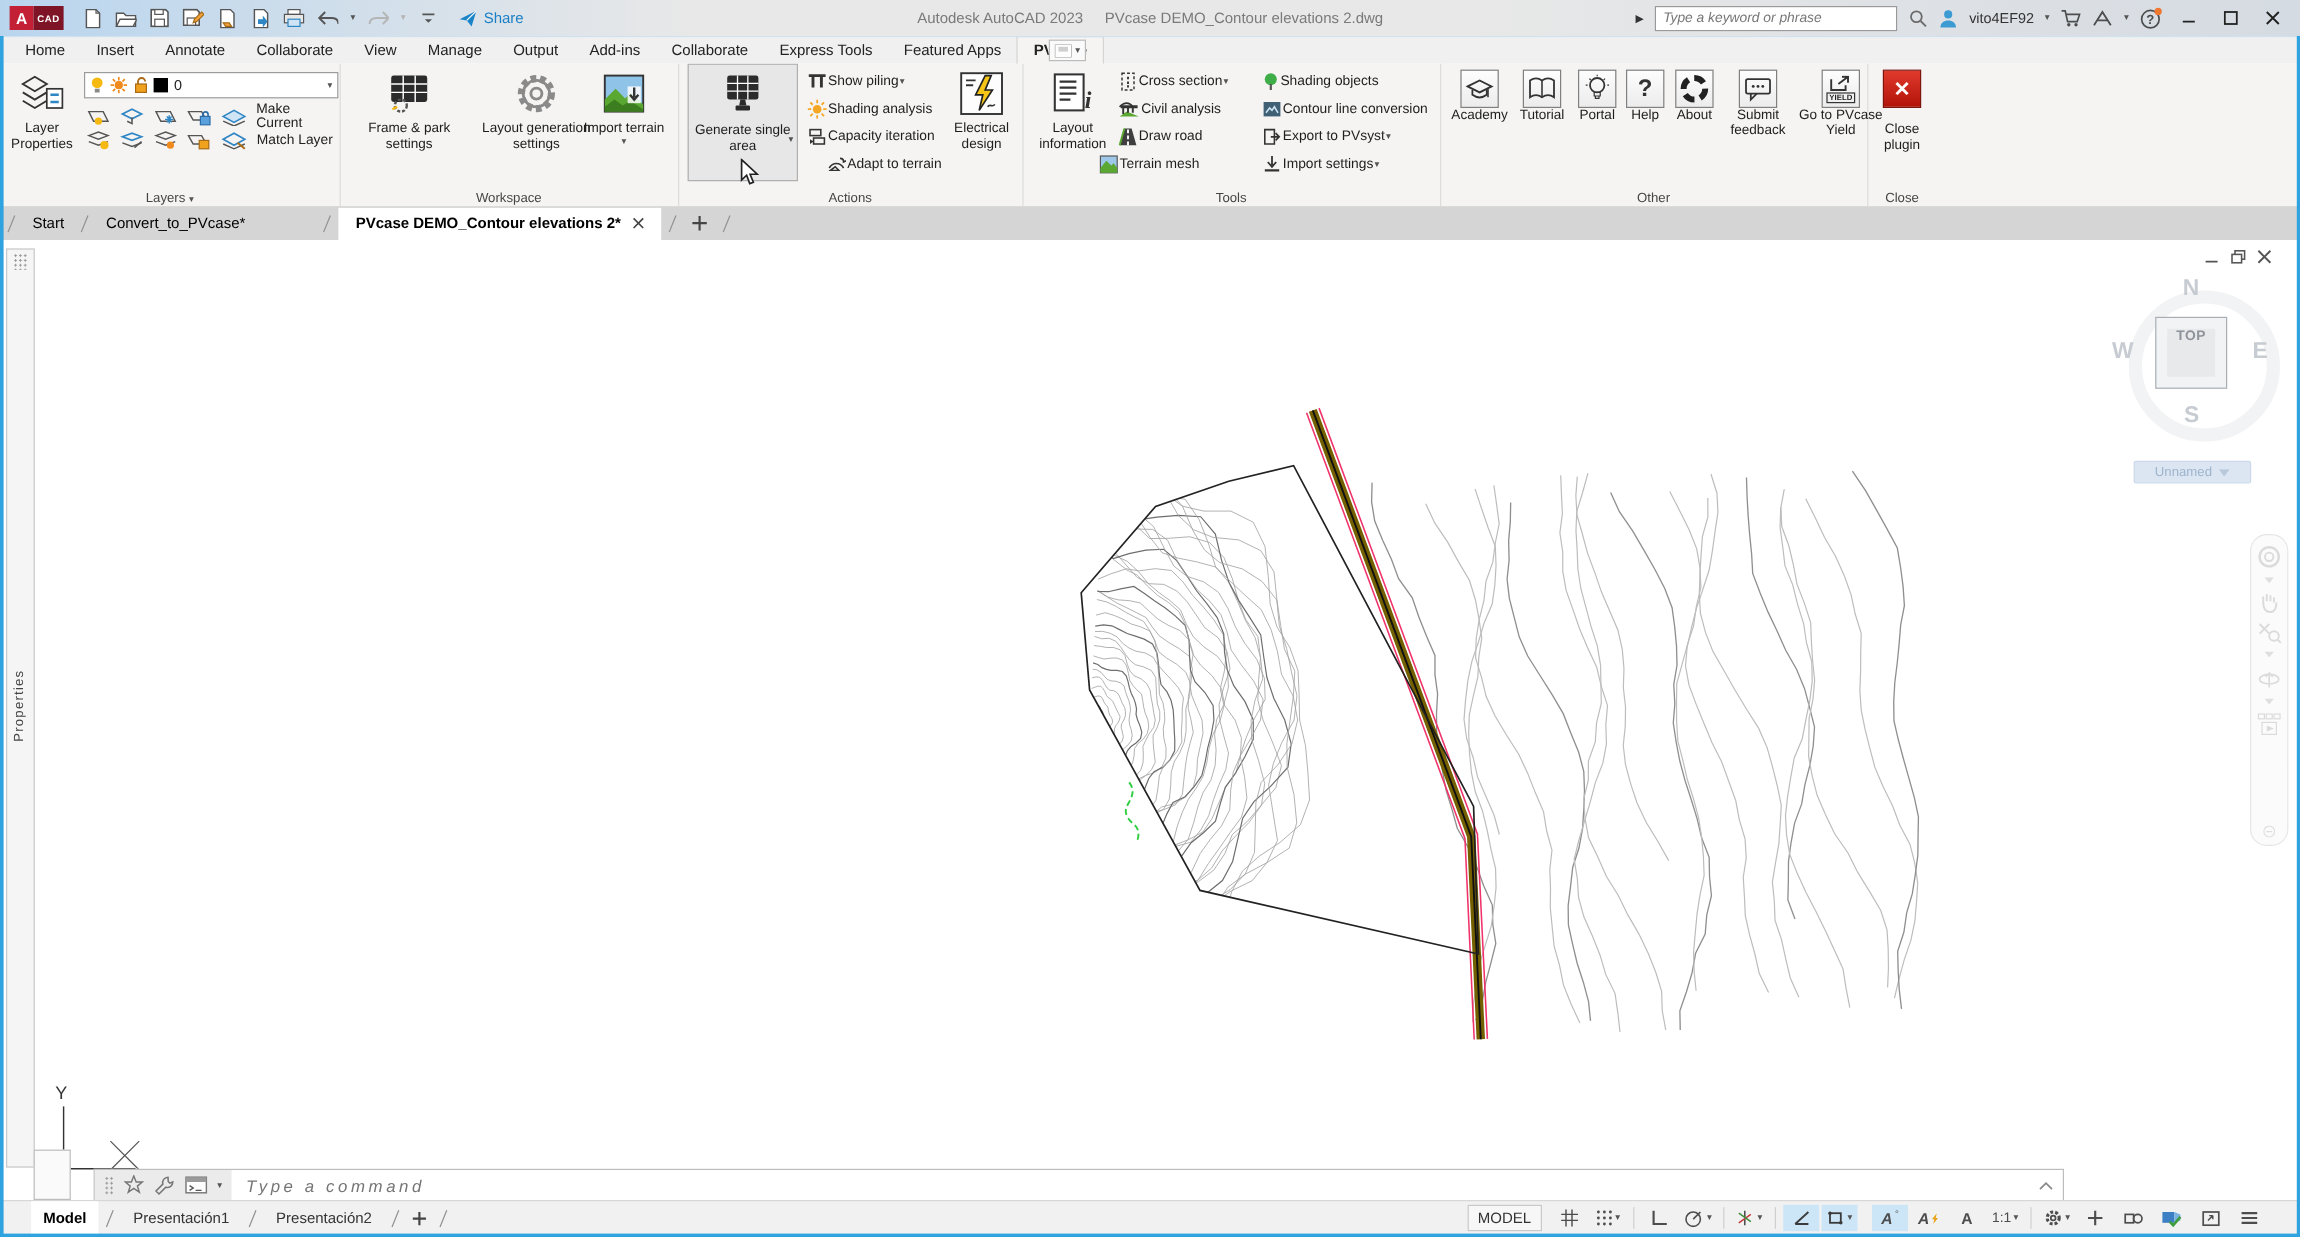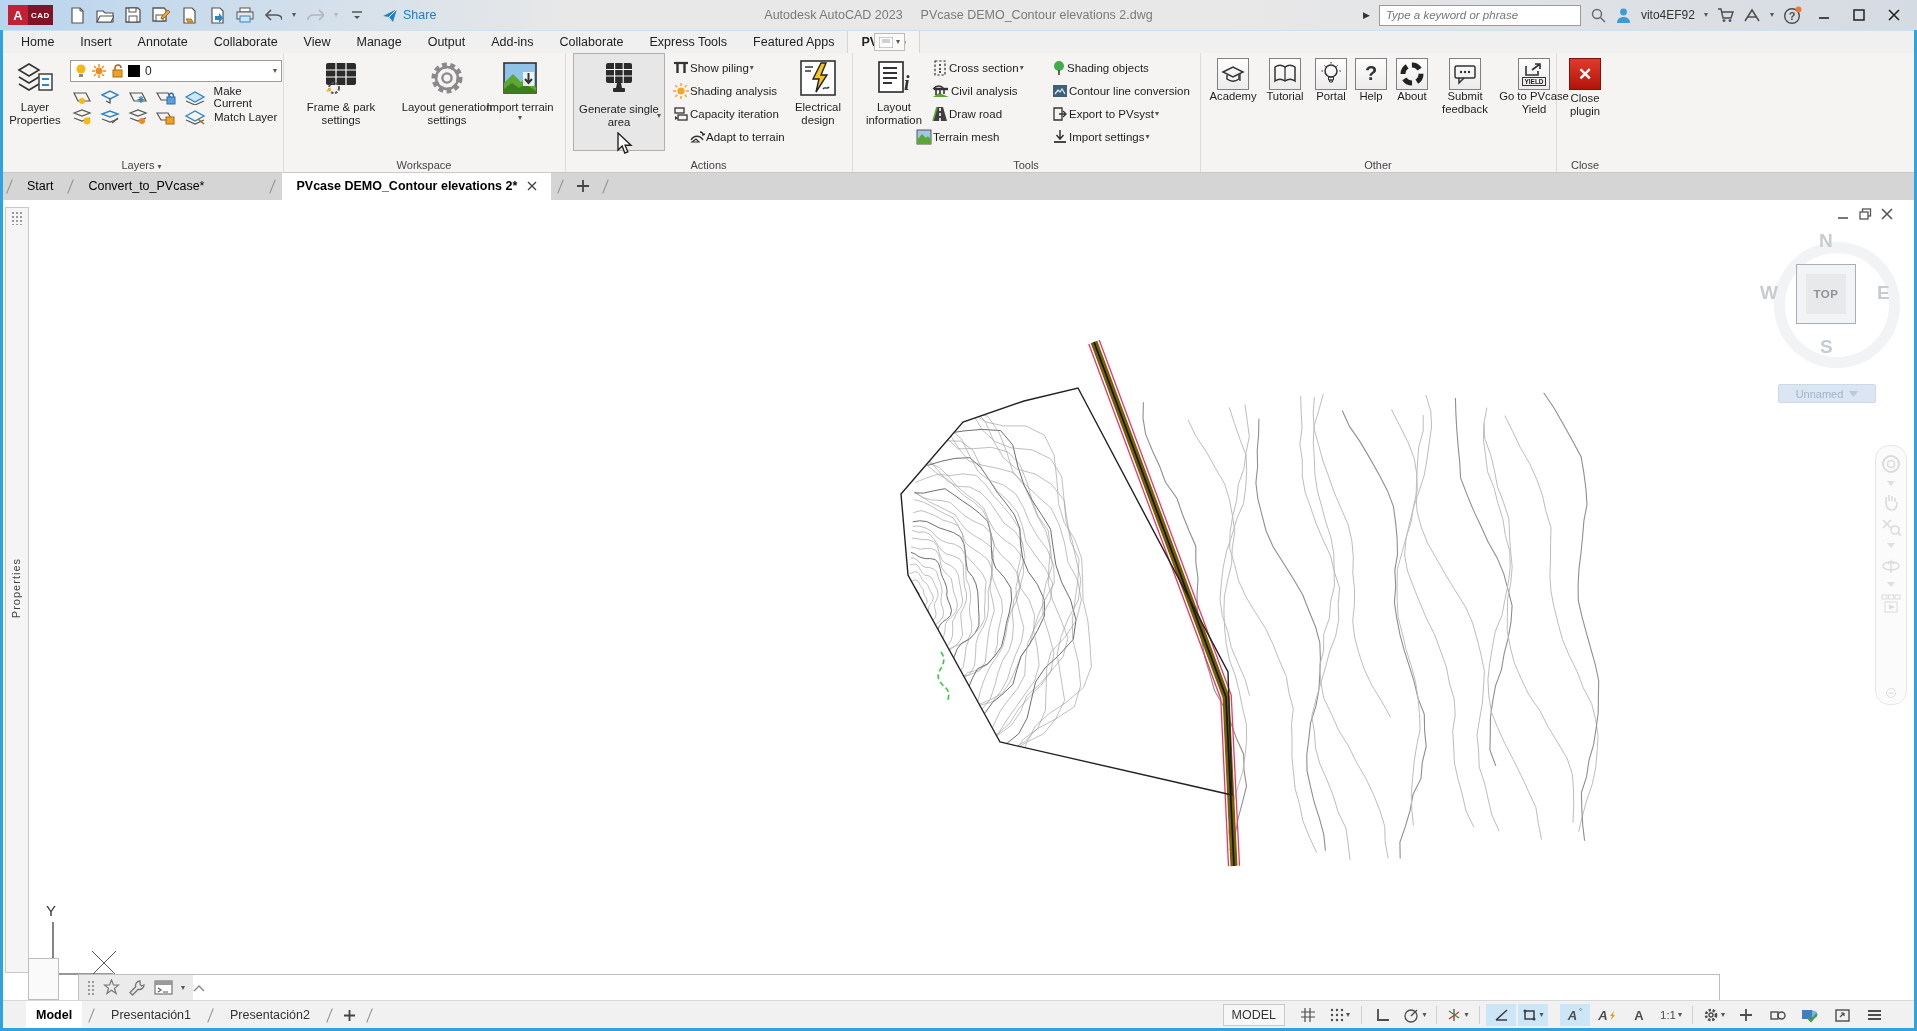--- a/index.html
+++ b/index.html
@@ -51,21 +51,21 @@
   #canvas{position:absolute;left:0;top:200px;width:1917px;height:800px;background:#fff}
   #palette-strip{position:absolute;left:5px;top:7px;width:22px;height:764px;background:#f5f5f5;border:1px solid #c8c8c8}
   .grip{width:12px;height:14px;margin:3px auto;background-image:radial-gradient(#9a9a9a .8px,transparent 1px);background-size:4px 4px}
   .vtext{position:absolute;top:350px;left:4px;writing-mode:vertical-rl;transform:rotate(180deg);font-size:11px;color:#444;letter-spacing:1px}
   #doc-controls{position:absolute;right:24px;top:8px;display:flex;gap:9px;align-items:center}
   
   #viewcube{position:absolute;left:1765px;top:36px;width:130px;height:170px;color:#c7ccd2;font-weight:bold}
   #viewcube .ring{position:absolute;left:9px;top:6px;width:104px;height:104px;border-radius:50%;border:11px solid #f2f3f4}
   .vc-letter{position:absolute;font-size:19px;color:#c7ccd2}
   .vc-top{position:absolute;left:31px;top:28px;width:58px;height:58px;border:1px solid #a9aeb4;background:#f2f3f5;display:flex;align-items:center;justify-content:center}
-  .vc-top .inner{width:40px;height:40px;background:#e7e9eb;display:flex;align-items:center;justify-content:center;font-size:11.5px;color:#8e939a;letter-spacing:.5px}
+  .vc-top .inner{width:40px;height:40px;background:#e7e9eb;display:flex;justify-content:center;font-size:11.5px;color:#8e939a;letter-spacing:.5px}
   .vc-pill{position:absolute;left:13px;top:148px;width:96px;height:17px;background:#dbe6f2;border:1px solid #cbd9e8;border-radius:2px;
     color:#9fb4cd;font-size:11px;font-weight:normal;display:flex;align-items:center;justify-content:center;gap:6px}
   
   #navbar{position:absolute;left:1875px;top:245px;width:30px;height:250px;background:#fbfbfb;border:1px solid #e4e4e4;border-radius:14px;opacity:.9;
     display:flex;flex-direction:column;align-items:center;padding-top:8px;gap:7px;color:#dcdcdc}
   
   #cmd-ghost{position:absolute;left:28px;top:758px;width:29px;height:40px;border:1px solid #bdbdbd;background:#fafafa}
   #cmdbar{position:absolute;left:78px;top:774px;width:1640px;height:25px;background:rgba(255,255,255,.96);border:1px solid #bdbdbd;display:flex;align-items:center}
   #cmdbar .left{background:#ebebeb;height:100%;display:flex;align-items:center;gap:8px;padding:0 8px}
   #cmd-input{flex:1;border:none;outline:none;background:transparent;font-style:italic;font-size:14px;color:#8b8b8b;letter-spacing:3px;padding-left:12px;font-family:"Liberation Sans",sans-serif}
@@ -587,21 +587,21 @@
         </div>
         <span>Go to PVcase Yield</span>
       </div>
     </div>
     <div class="pcap"><span>Other</span></div>
   </div>
 
   <div class="panel" style="left:1556px;width:58px;border-right:none">
     <div class="bigbtn" style="left:4px;top:5px;width:50px">
       <div class="redbox">✕</div>
-      <span style="margin-top:2px">Close plugin</span>
+      <span style="margin-top:12px">Close plugin</span>
     </div>
     <div class="pcap"><span>Close</span></div>
   </div>
 </div>
 
 <div id="cursor">
   <svg width="18" height="24">
       <path d="M2 1v17l4.2-4 2.6 7 3-1.2-2.7-6.6H15z" fill="#fff" stroke="#222" stroke-width="1.4"></path>
     </svg>
 </div>
@@ -787,20 +787,21 @@
       <svg width="18" height="17">
           <path d="M12 2a4.5 4.5 0 00-4.3 5.8L2 13.5 4.5 16l5.7-5.7A4.5 4.5 0 0016 6l-2.5 1L12.2 5.6z" fill="none" stroke="#777" stroke-width="1.3"></path>
         </svg>
       <svg width="19" height="15">
           <rect x="1" y="1" width="17" height="13" fill="#fdfdfd" stroke="#777" stroke-width="1.2"></rect>
           <rect x="1" y="1" width="17" height="4" fill="#9a9a9a"></rect>
           <path d="M4 8l3 2-3 2M9 12h5" stroke="#555" stroke-width="1.2" fill="none"></path>
         </svg>
       <span class="car">▾</span>
     </div>
+    <input id="cmd-input" placeholder="Type a command" style="">
     <svg width="12" height="8" style="margin-right:8px">
         <path d="M1 7l5-5 5 5" fill="none" stroke="#888" stroke-width="1.4"></path>
       </svg>
   </div>
 </div>
 
 <div id="statusbar">
   <div style="width:26px"></div>
   <div class="ltab active">Model</div>
   <div class="slash"></div>

